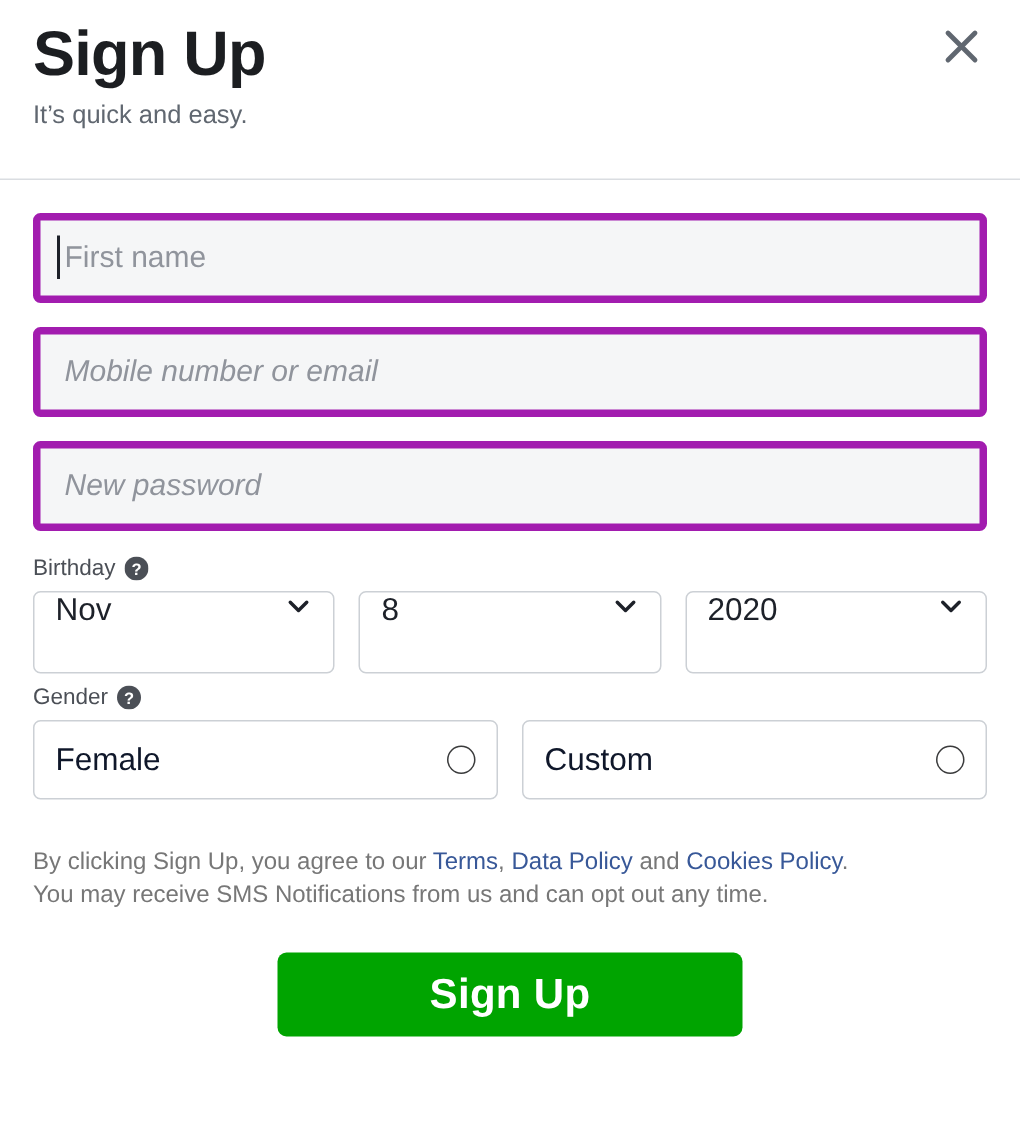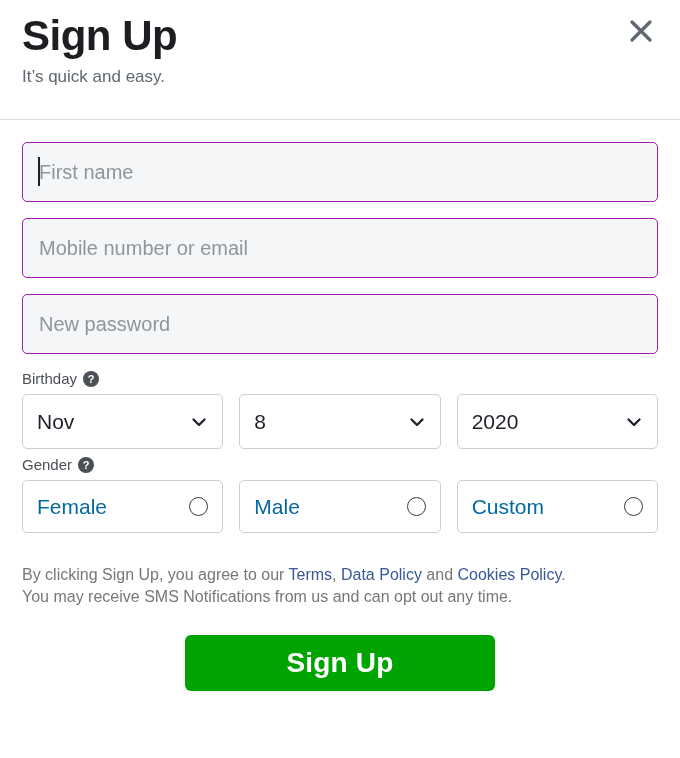--- a/index.html
+++ b/index.html
@@ -72,34 +72,34 @@
     gap: 16px;
     margin-bottom: 16px;
   }
   .row.triple { gap: 16px; margin-bottom: 0; }
 
   .text-input {
     box-sizing: border-box;
     width: 100%;
     height: 60px;
     background: #f5f6f7;
-    border: 1px solid #a21caf;
+    border: 5px solid #a21caf;
     border-radius: 5px;
     padding: 0 16px;
     font-family: "Liberation Sans", sans-serif;
     font-size: 20px;
     color: #1d2129;
     outline: none;
   }
   .text-input::placeholder {
     color: #90949c;
     opacity: 1;
   }
   .half { flex: 1 1 0; min-width: 0; }
-  .full { width: 100%; }
+  .full { width: 100%; font-style: italic; }
 
   .field-wrap { position: relative; }
   .caret {
     position: absolute;
     left: 16px;
     top: 15px;
     width: 2px;
     height: 29px;
     background: #1d2129;
   }
@@ -127,21 +127,21 @@
   
   .select-box {
     position: relative;
     flex: 1 1 0;
     min-width: 0;
     height: 55px;
     background: #ffffff;
     border: 1px solid #ccd0d5;
     border-radius: 5px;
     display: flex;
-    align-items: center;
+    align-items: flex-start;
     padding: 0 14px;
     box-sizing: border-box;
     cursor: pointer;
     gap: 40px;
   }
   .select-value {
     font-size: 21px;
     color: #1d2129;
     flex: 1;
     overflow: hidden;
@@ -160,21 +160,21 @@
     border: 1px solid #ccd0d5;
     border-radius: 5px;
     display: flex;
     align-items: center;
     padding: 0 14px;
     box-sizing: border-box;
     cursor: pointer;
   }
   .radio-label {
     font-size: 21px;
-    color: #0369a1;
+    color: #0f172a;
     flex: 1;
     overflow: hidden;
     white-space: nowrap;
   }
   .radio-circle {
     width: 17px;
     height: 17px;
     border: 1px solid #3a3b3c;
     border-radius: 50%;
     background: #ffffff;
@@ -294,24 +294,20 @@
             <text x="8" y="12" text-anchor="middle" font-family="Liberation Sans, sans-serif" font-size="11" font-weight="bold" fill="#ffffff">?</text>
           </svg>
         </span>
       </div>
       <div class="row triple">
         <div class="radio-box">
           <span class="radio-label">Female</span>
           <span class="radio-circle"></span>
         </div>
         <div class="radio-box">
-          <span class="radio-label">Male</span>
-          <span class="radio-circle"></span>
-        </div>
-        <div class="radio-box">
           <span class="radio-label">Custom</span>
           <span class="radio-circle"></span>
         </div>
       </div>
     </div>
 
     <div class="legal">
       <span>By clicking Sign Up, you agree to our </span><a href="#">Terms</a><span>, </span><a href="#">Data Policy</a><span> and </span><a href="#">Cookies Policy</a><span>.</span>
       <div>You may receive SMS Notifications from us and can opt out any time.</div>
     </div>

